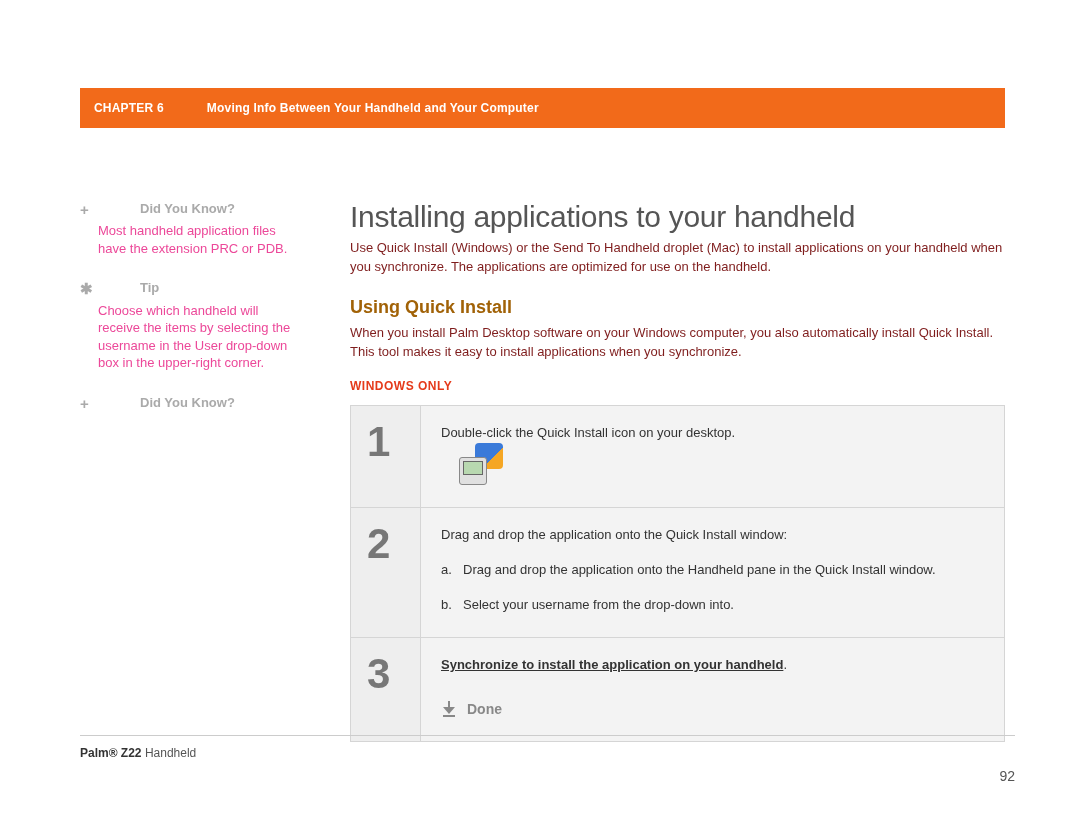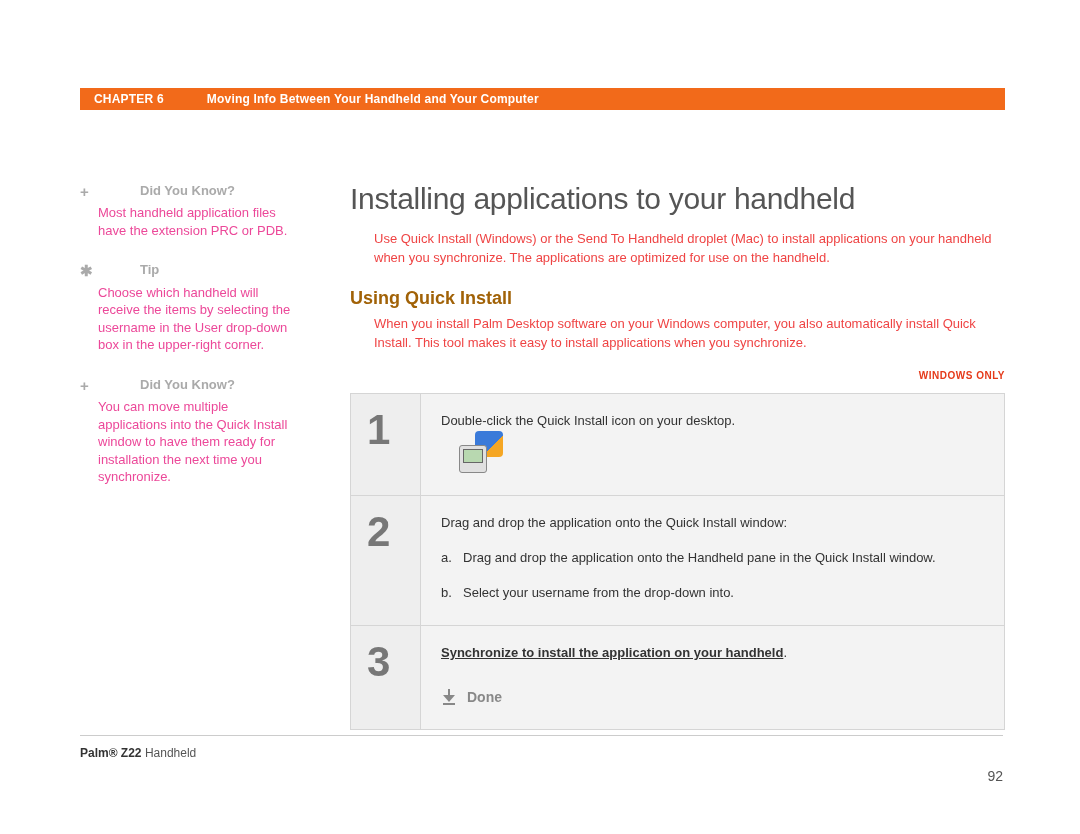--- a/index.html
+++ b/index.html
@@ -13,21 +13,21 @@
   }
   .page-wrap {
     position: absolute;
     top: 88px;
     left: 80px;
     right: 75px;
   }
   
   .header-bar {
     background: #f26a1a;
-    height: 22px;
+    height: 40px;
     display: flex;
     align-items: center;
     color: #fff;
     font-size: 12px;
     font-weight: bold;
     padding: 0 14px;
     letter-spacing: 0.2px;
   }
   .header-spacer { flex: 1; }
   .chapter-title { margin-left: 43px; }
@@ -67,44 +67,42 @@
   }
 
   .main {
     flex: 1;
     padding-left: 40px;
   }
   .h1 {
     font-size: 30px;
     font-weight: 400;
     color: #555;
-    margin-bottom: 14px;
+    margin-bottom: 5px;
     letter-spacing: -0.3px;
   }
   .p {
     font-size: 13px;
-    color: #ef4444;
+    color: #7f1d1d;
     line-height: 1.45;
     margin-bottom: 20px;
-    margin-left: 24px;
   }
   .h2 {
     font-size: 18px;
     font-weight: bold;
     color: #a16207;
     margin-top: 14px;
     margin-bottom: 6px;
   }
   .windows-only {
     color: #e53a1a;
     font-weight: bold;
-    font-size: 10px;
+    font-size: 12px;
     letter-spacing: 0.5px;
     margin: 18px 0 12px 0;
-    text-align: right;
   }
 
   
   .steps {
     border: 1px solid #d5d5d5;
   }
   .step {
     display: flex;
     border-bottom: 1px solid #d5d5d5;
   }
@@ -181,21 +179,21 @@
     border-right: 6px solid transparent;
     border-top: 7px solid #888;
   }
   .done-arrow .bar {
     position: absolute; left: 2px; bottom: 0; width: 12px; height: 2px; background: #888;
   }
 
   
   .footer {
     position: absolute;
-    left: 80px; right: 77px;
+    left: 80px; right: 65px;
     bottom: 50px;
     border-top: 1px solid #ccc;
     padding-top: 10px;
     display: flex;
     font-size: 12px;
     color: #555;
   }
   .footer .prod { flex: 1; }
   .footer .prod b { font-weight: bold; color: #333; }
   .footer .pnum { color: #555; font-size: 14px; margin-top: 22px; }
@@ -216,21 +214,20 @@
       <div class="sidebar-block">
         <span class="sb-icon">+</span><span class="sb-title">Did You Know?</span>
         <div class="sb-body">Most handheld application files have the extension PRC or PDB.</div>
       </div>
       <div class="sidebar-block">
         <span class="sb-icon">✱</span><span class="sb-title">Tip</span>
         <div class="sb-body">Choose which handheld will receive the items by selecting the username in the User drop-down box in the upper-right corner.</div>
       </div>
       <div class="sidebar-block">
         <span class="sb-icon">+</span><span class="sb-title">Did You Know?</span>
-        <div class="sb-body">You can move multiple applications into the Quick Install window to have them ready for installation the next time you synchronize.</div>
       </div>
     </div>
 
     <div class="main">
       <div class="h1">Installing applications to your handheld</div>
       <div class="p">Use Quick Install (Windows) or the Send To Handheld droplet (Mac) to install applications on your handheld when you synchronize. The applications are optimized for use on the handheld.</div>
 
       <div class="h2">Using Quick Install</div>
       <div class="p" style="margin-bottom:6px;">When you install Palm Desktop software on your Windows computer, you also automatically install Quick Install. This tool makes it easy to install applications when you synchronize.</div>
 

